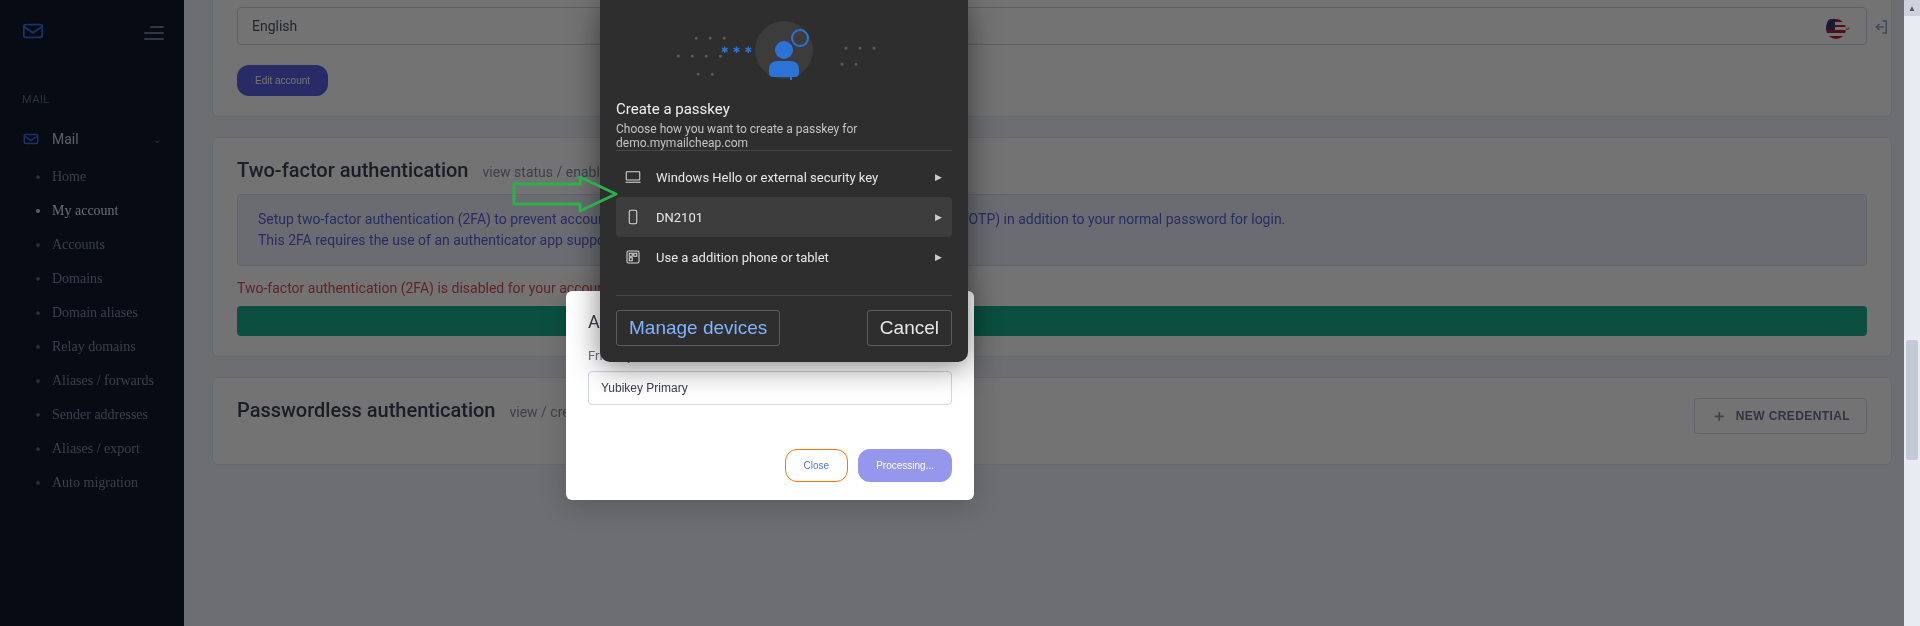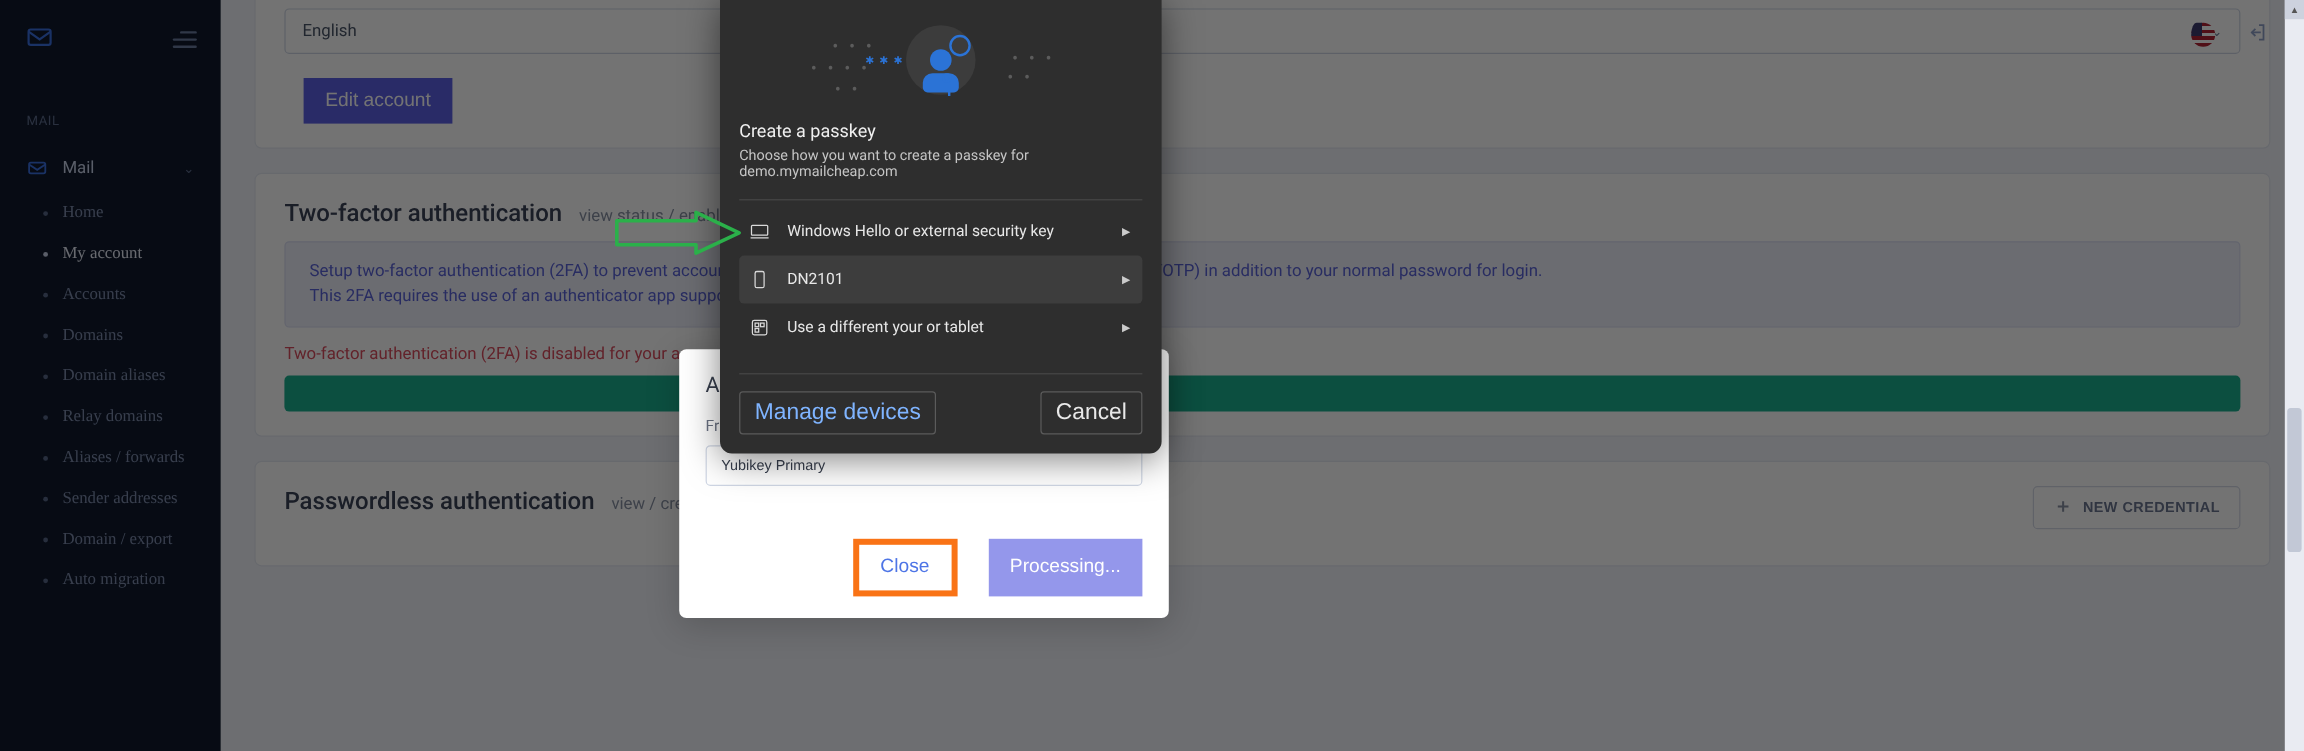--- a/index.html
+++ b/index.html
@@ -121,26 +121,25 @@
     border-radius:4px;
     padding:10px 14px;
     color:#4a5568;
     background:#fff;
     display:flex; justify-content:space-between; align-items:center;
     margin-top:12px;
   }
   .select .caret{font-size:11px;color:#6d7691;}
   .btn {
     display:inline-block;
-    border-radius:0;
-    font-size:16px;
+    border-radius:12px;
+    font-size:10px;
     padding:10px 18px;
     cursor:pointer;
     border:none;
-    margin-left:16px;
   }
   .btn-primary { background:#5b5fe4; color:#fff; }
   .card-title-row { display:flex; align-items:baseline; gap:14px; margin-bottom:12px; flex-wrap:wrap;}
   .card-title { font-size:20px; color:#3b4358; font-weight:500; }
   .card-sub { font-size:14px; color:#8790a3; }
   .info-banner {
     background:#eef0fa;
     border:1px solid #dadef2;
     border-radius:4px;
     color:#5a63d8;
@@ -180,21 +179,21 @@
   .lbl { font-size:13px; color:#6b7384; margin-bottom:8px; display:block;}
   .text-input {
     width:100%;
     border:1px solid #cfd6e4;
     border-radius:4px;
     padding:9px 12px;
     font-size:12px;
     color:#39404f;
   }
   .modal-actions { display:flex; justify-content:flex-end; gap:10px; margin-top:44px;}
-  .btn-outline { background:#fff; border:5px solid #f97316; color:#4e75e6;text-align:right;}
+  .btn-outline { background:#fff; border:1px solid #f97316; color:#4e75e6;text-align:right;}
   .btn-soft { background:#8f92ea; color:#fff; opacity:.95;}
 
   
   .dark-dialog {
     position:absolute;
     left:600px; top:0;
     width:368px;
     background:#2e2e2e;
     border-radius:0 0 10px 10px;
     color:#e8e8e8;
@@ -211,21 +210,21 @@
   .illus .person{width:18px;height:18px;border-radius:50%;background:#2b73d6;position:relative;}
   .illus .person::after{content:"";position:absolute;top:20px;left:-6px;width:30px;height:16px;background:#2b73d6;border-radius:8px 8px 4px 4px;}
   .illus .fp{position:absolute;top:8px;right:4px;width:18px;height:18px;border:2px solid #2b73d6;border-radius:50%;}
   .illus .stars{position:absolute;left:-34px;top:24px;color:#2b73d6;font-size:9px;letter-spacing:1px;}
   .illus .key{position:absolute;right:20px;bottom:10px;width:8px;height:8px;border:2px solid #2b73d6;border-radius:50%;}
   .illus .key::after{content:"";position:absolute;top:7px;left:3px;width:2px;height:10px;background:#2b73d6;}
   .dots{position:absolute;font-size:7px;letter-spacing:4px;color:#5c5c5c;}
   .dots.l1{left:78px;top:34px;} .dots.l2{left:60px;top:52px;} .dots.l3{left:80px;top:70px;}
   .dots.r1{right:72px;top:44px;} .dots.r2{right:90px;top:60px;}
   .dlg-title{font-size:15px;margin-bottom:4px;color:#f0f0f0;}
-  .dlg-sub{font-size:12px;color:#c4c4c4;border-bottom:1px solid #474747;padding-bottom:16px;margin-bottom:6px;}
+  .dlg-sub{font-size:12px;color:#c4c4c4;border-bottom:1px solid #474747;padding-bottom:0;margin-bottom:6px;}
   .opt{display:flex;align-items:center;gap:14px;padding:11px 8px;border-radius:4px;font-size:13px;color:#e8e8e8;cursor:pointer;position:relative;}
   .opt .chev{position:absolute;right:10px;color:#cbcbcb;font-size:9px;}
   .opt.sel{background:#3d3d3d;}
   .opt svg{width:18px;height:18px;stroke:#d9d9d9;stroke-width:1.4;fill:none;}
   .dlg-actions{display:flex;justify-content:space-between;margin-top:18px;border-top:1px solid #474747;padding-top:14px;}
   .dbtn{font-size:19px;padding:6px 12px;border-radius:3px;border:1px solid #5b5b5b;background:transparent;color:#7fb4ff;cursor:pointer;}
   .dbtn.cancel{color:#e8e8e8;}
 
   
   .green-arrow{
@@ -272,21 +271,21 @@
     </div>
     <ul class="nav-sub">
       <li><span>Home</span></li>
       <li class="active"><span>My account</span></li>
       <li><span>Accounts</span></li>
       <li><span>Domains</span></li>
       <li><span>Domain aliases</span></li>
       <li><span>Relay domains</span></li>
       <li><span>Aliases / forwards</span></li>
       <li><span>Sender addresses</span></li>
-      <li><span>Domain / export</span></li>
+      <li><span>Aliases / export</span></li>
       <li><span>Auto migration</span></li>
     </ul>
   </aside>
 
   <main class="main">
 
     <section class="card first">
       <div class="select">
         <span>English</span>
         <span class="caret">⌄</span>
@@ -377,21 +376,21 @@
       <span>DN2101</span>
       <span class="chev">▶</span>
     </div>
     <div class="opt">
       <svg viewBox="0 0 24 24">
           <rect x="4" y="4" width="16" height="16" rx="2"></rect>
           <rect x="7" y="7" width="4" height="4"></rect>
           <rect x="13" y="7" width="4" height="4"></rect>
           <rect x="7" y="13" width="4" height="4"></rect>
         </svg>
-      <span>Use a different your or tablet</span>
+      <span>Use a addition phone or tablet</span>
       <span class="chev">▶</span>
     </div>
 
     <div class="dlg-actions">
       <button class="dbtn">Manage devices</button>
       <button class="dbtn cancel">Cancel</button>
     </div>
   </div>
 
   <div class="green-arrow">

